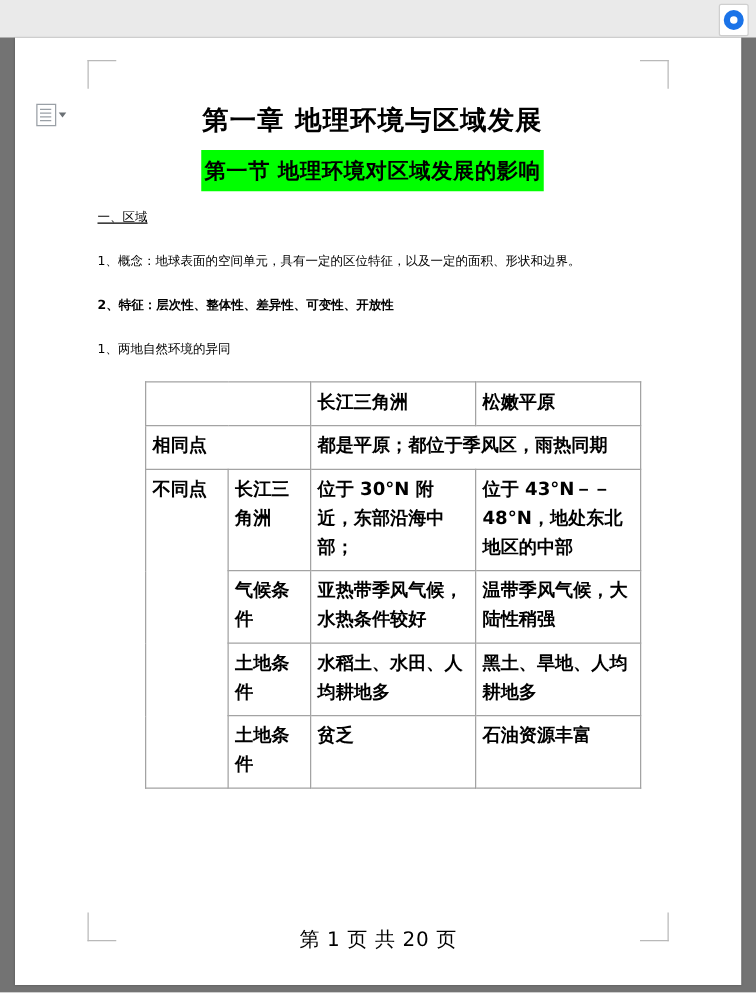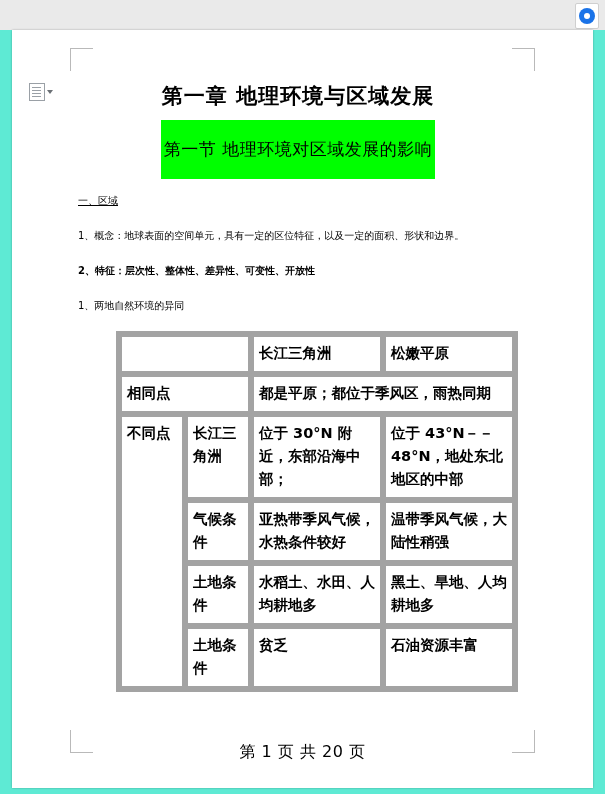--- a/index.html
+++ b/index.html
@@ -5,21 +5,21 @@
   html, body {
     margin: 0;
     padding: 0;
     background: #e8e8e8;
     font-family: "DejaVu Sans", sans-serif;
   }
   #page {
     position: relative;
     width: 605px;
     height: 794px;
-    background: #5eead4;
+    background: #737373;
     overflow: hidden;
   }
   
   .topbar {
     position: absolute;
     left: 0; top: 0;
     width: 605px;
     height: 30px;
     background: #eaeaea;
   }
@@ -128,24 +128,24 @@
     color: #000;
     margin-top: 22px;
   }
   .h2-wrap {
     text-align: center;
     margin-top: 10px;
   }
   .h2 {
     display: inline-block;
     background: #00ff00;
-    font-weight: normal;
+    font-weight: bold;
     font-size: 17px;
     color: #000;
-    padding: 18px 3px;
+    padding: 5px 3px;
     letter-spacing: 0.5px;
   }
   .para {
     font-size: 10px;
     line-height: 26px;
     color: #000;
     margin-top: 9px;
   }
   .para.u {
     text-decoration: underline;
@@ -156,21 +156,21 @@
 
   
   table.geo {
     margin-top: 12px;
     margin-left: 38px;
     border-collapse: collapse;
     width: 396px;
     table-layout: fixed;
   }
   table.geo td {
-    border: 6px solid #a3a3a3;
+    border: 1px solid #a3a3a3;
     vertical-align: top;
     padding: 5px 5px 6px 5px;
     font-size: 14.5px;
     line-height: 23px;
     font-weight: bold;
     color: #000;
   }
   .col-a { width: 66px; }
   .col-b { width: 66px; }
   .col-c { width: 132px; }

